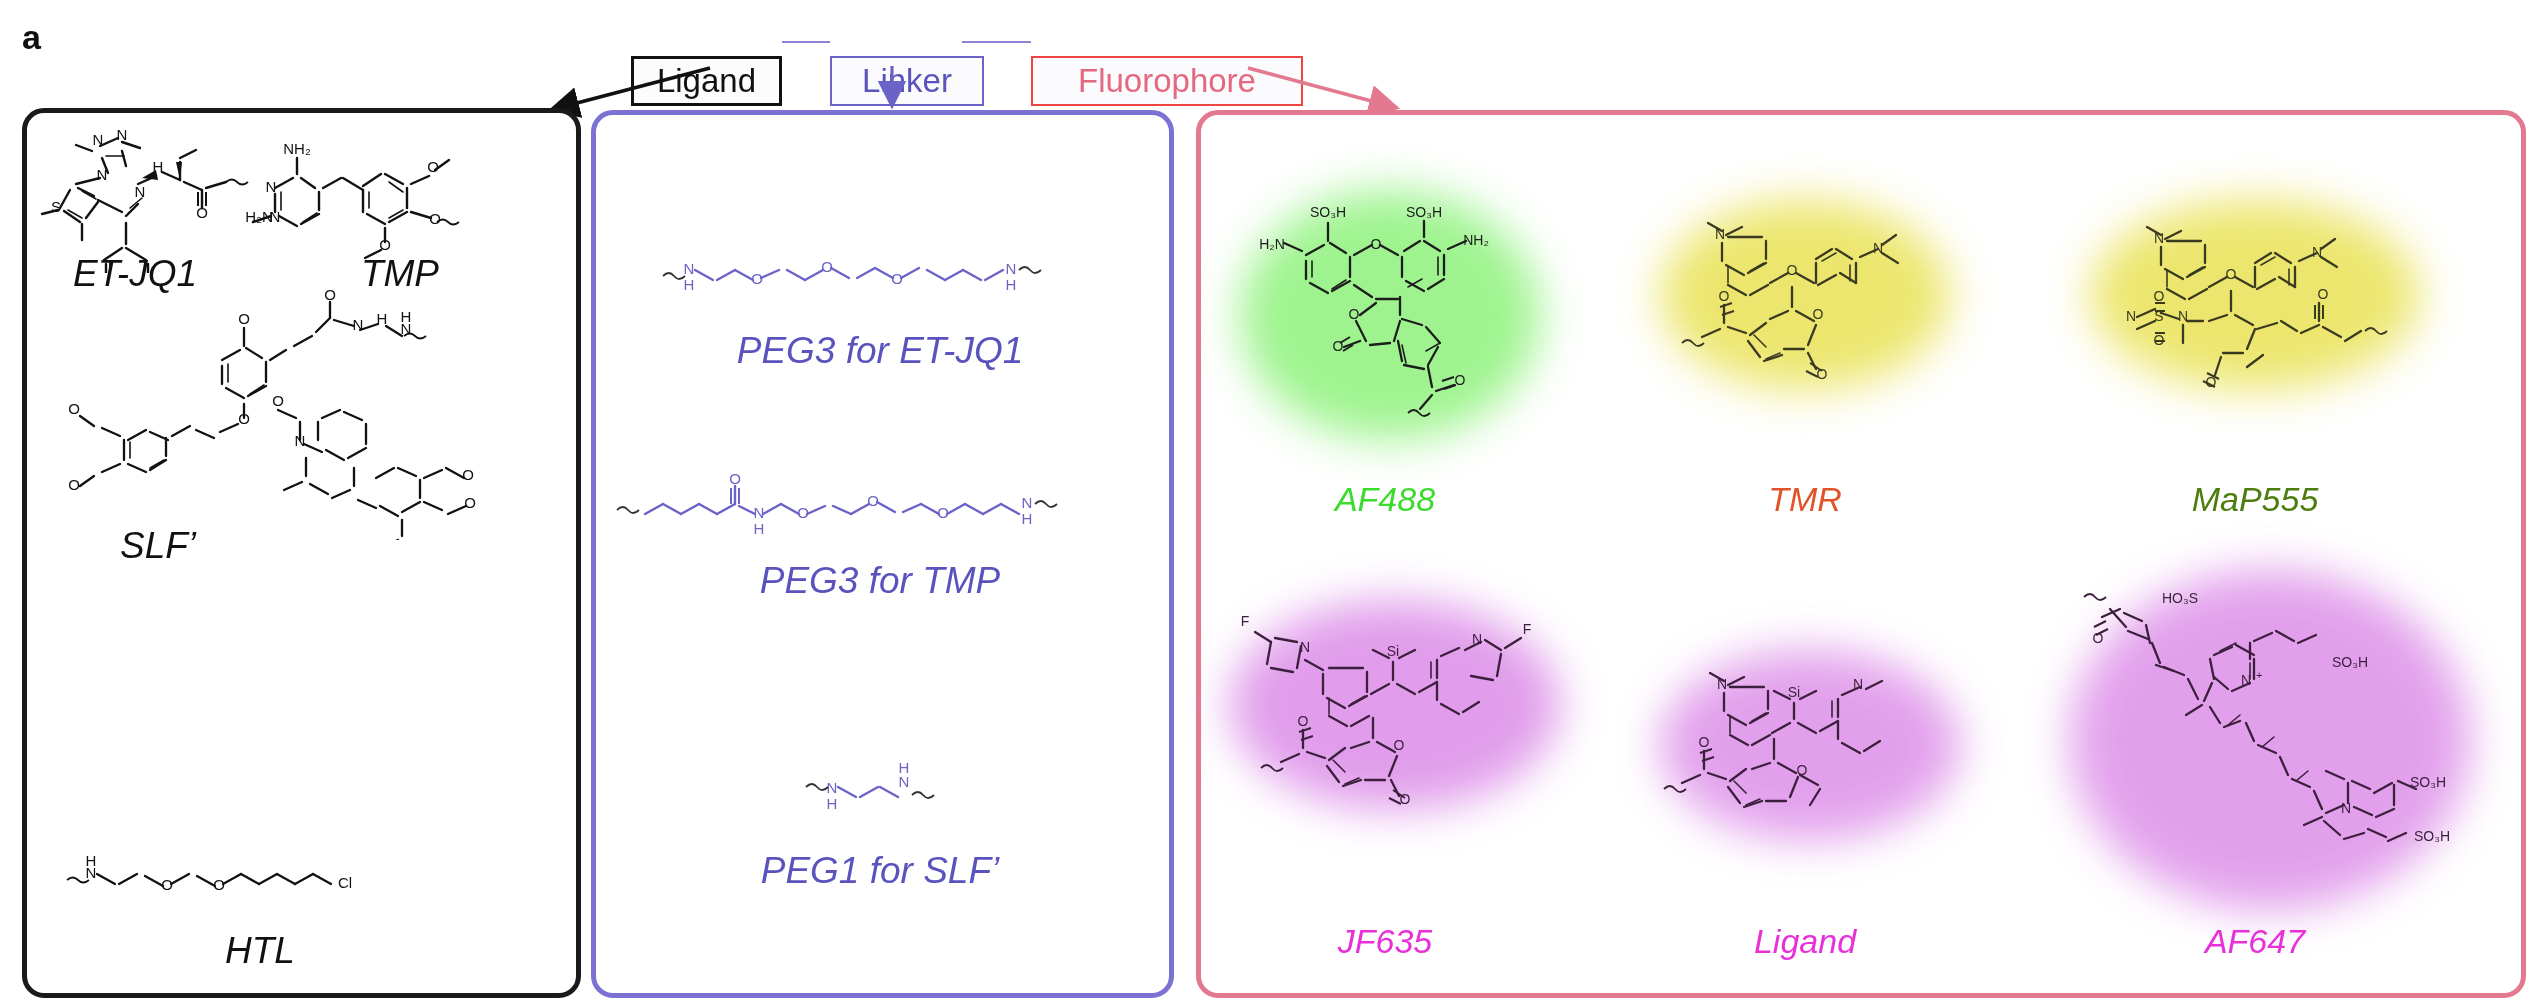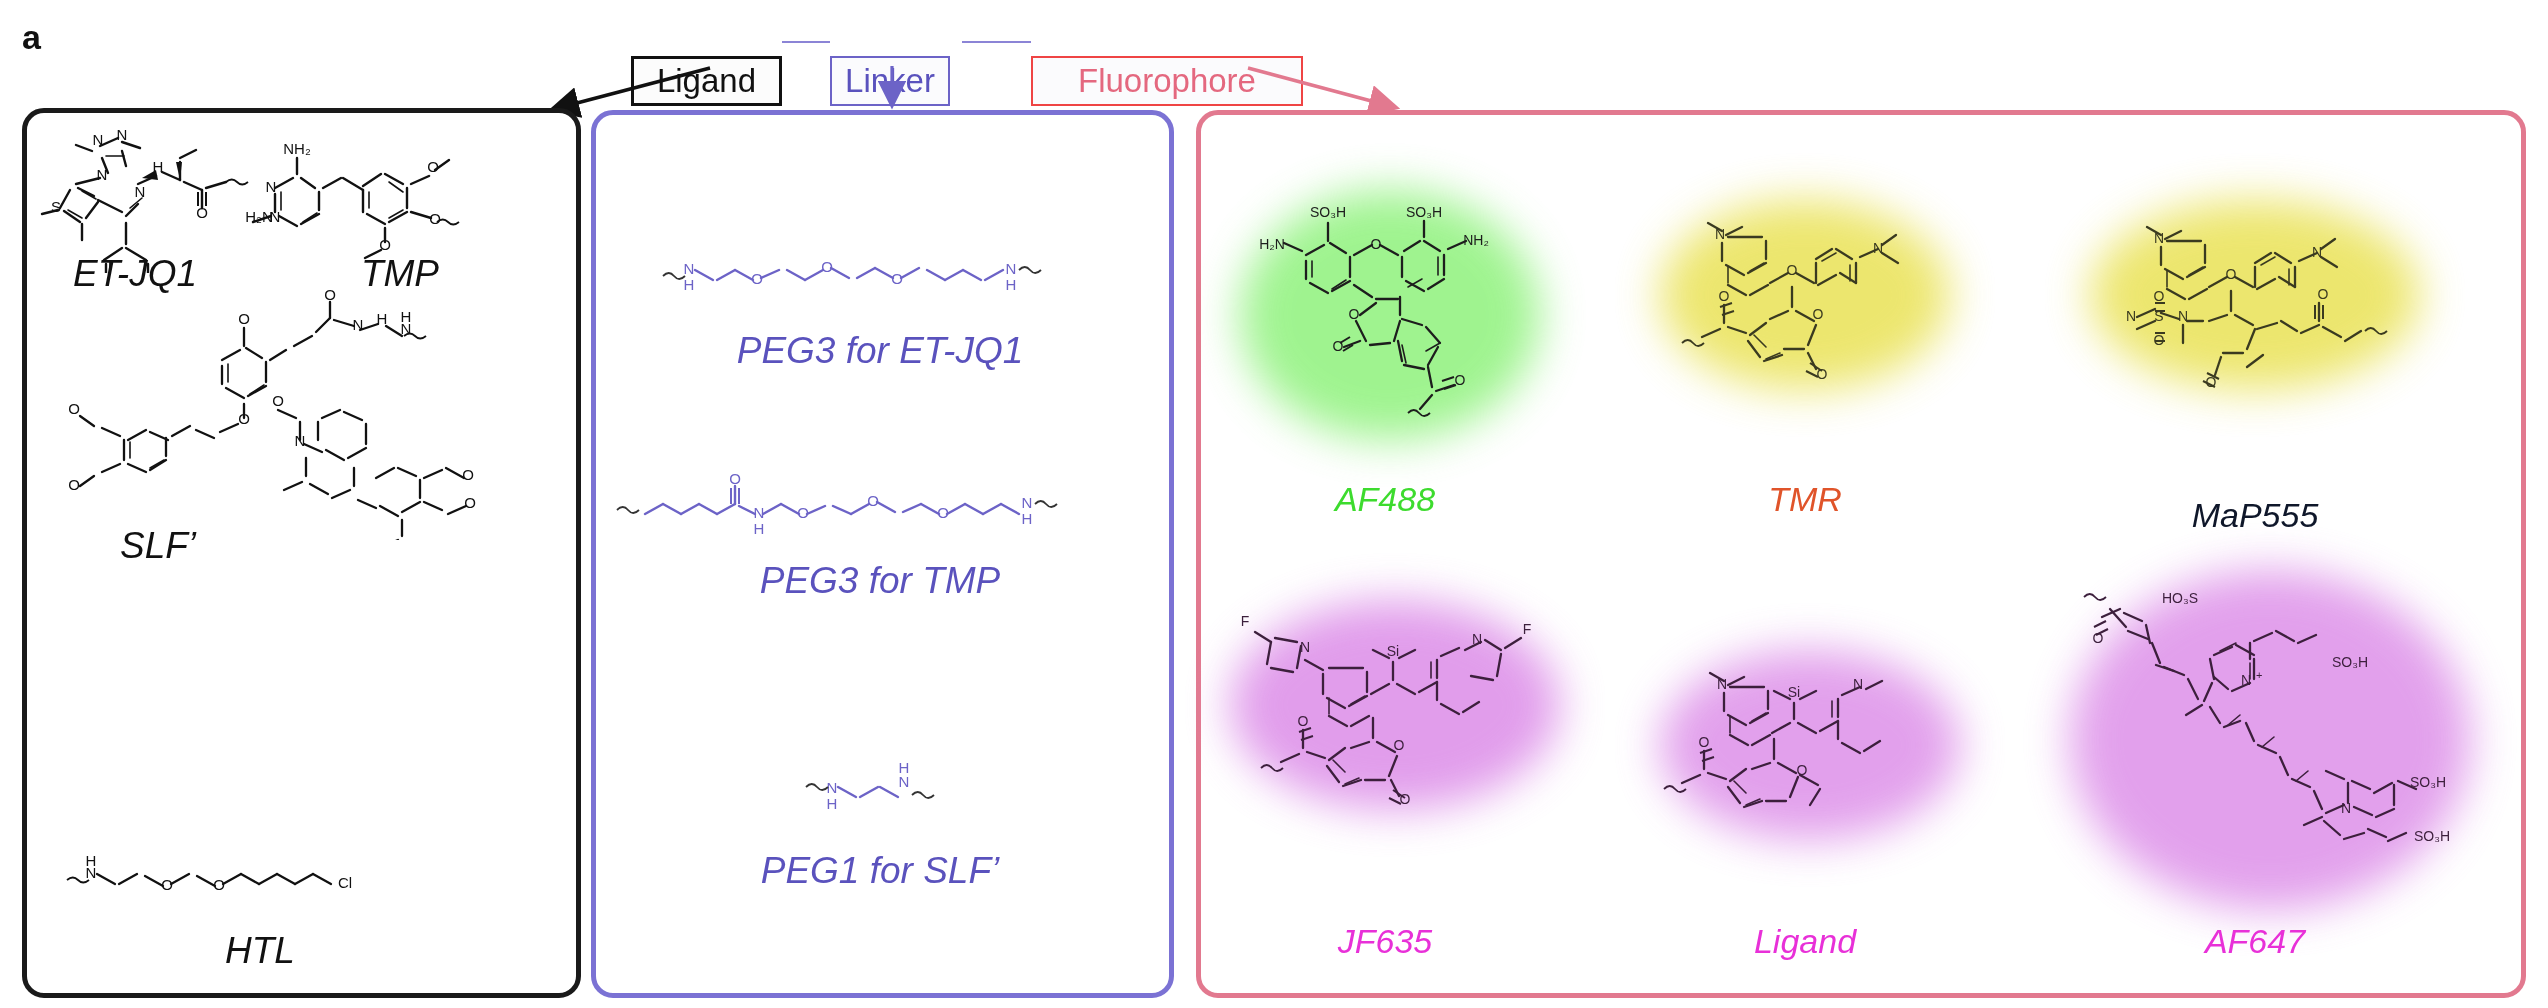--- a/index.html
+++ b/index.html
@@ -5,21 +5,21 @@
   html,body{margin:0;padding:0;background:#fff;}
   body{width:2548px;height:1008px;position:relative;
        font-family:"Liberation Sans",sans-serif;overflow:hidden;}
 
   .panel-letter{position:absolute;left:22px;top:18px;font-size:34px;font-weight:bold;color:#111;}
 
   
   .flowbox{position:absolute;height:50px;display:flex;align-items:center;justify-content:center;
            font-size:33px;background:#fbfbfd;box-sizing:border-box;margin-top:40px;}
   #box-ligand{left:631px;top:16px;width:151px;border:3px solid #111;color:#111;background:#fcfcfc;}
-  #box-linker{left:830px;top:16px;width:120px;border:2px solid #6c63c7;color:#5a52bd;}
+  #box-linker{left:830px;top:16px;width:154px;border:2px solid #6c63c7;color:#5a52bd;}
   #box-fluor{left:1031px;top:16px;width:272px;border:2px solid #ef4444;color:#e4687f;}
 
   .connector{position:absolute;height:2px;top:41px;}
   #conn1{left:782px;width:48px;background:#8b84d6;}
   #conn2{left:962px;width:69px;background:#8b84d6;}
 
   svg.arrow{position:absolute;overflow:visible;}
 
   
   .bigpanel{position:absolute;box-sizing:border-box;background:#fff;}
@@ -541,21 +541,21 @@
     <text x="84" y="150">O</text>
     <text x="248" y="104">O</text>
     <text x="136" y="192">O</text>
   </g>
   <path d="M80 108 L90 108 M80 116 L90 116" stroke="#3a3a20" stroke-width="2" fill="none"></path>
   <path d="M80 138 L90 138 M80 146 L90 146" stroke="#3a3a20" stroke-width="2" fill="none"></path>
   <path d="M240 110 L240 124 M248 110 L248 124" stroke="#3a3a20" stroke-width="2" fill="none"></path>
   <path d="M132 178 L144 184 M128 186 L140 192" stroke="#3a3a20" stroke-width="2" fill="none"></path>
   <path d="M290 136 q6,-6 11,0 q5,6 11,0" fill="none" stroke="#3a3a20" stroke-width="1.8"></path>
 </svg>
-<div class="cap cap-dye" style="left:2110px;top:496px;width:290px;color:#0f172a;">MaP555</div>
+<div class="cap cap-dye" style="left:2110px;top:480px;width:290px;color:#4d7c0f;">MaP555</div>
 
 <div class="glow" style="left:1230px;top:600px;width:330px;height:210px;background:#dc8ce8;opacity:.85;"></div>
 <svg class="struct" style="left:1215px;top:590px;" width="350" height="250" viewBox="0 0 350 250">
   <g fill="none" stroke="#3c1f3c" stroke-width="2.3" stroke-linecap="round">
     <path d="M40 42 L56 52"></path>
     <path d="M56 52 L52 74"></path>
       <path d="M56 78 L78 82"></path>
       <path d="M82 78 L86 56"></path>
       <path d="M82 52 L60 48"></path>
     <path d="M90 70 L108 80"></path>

